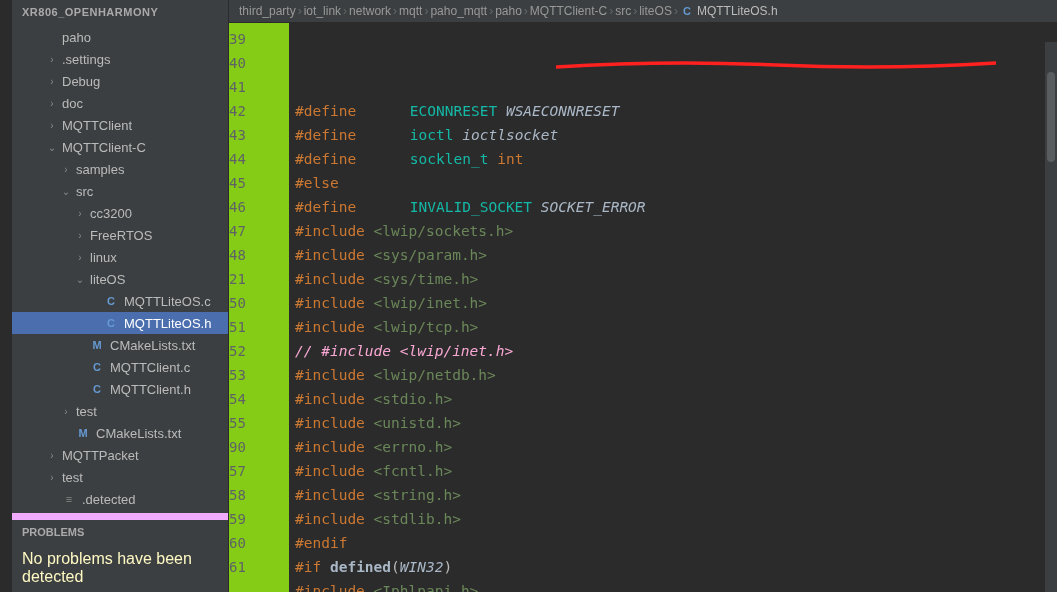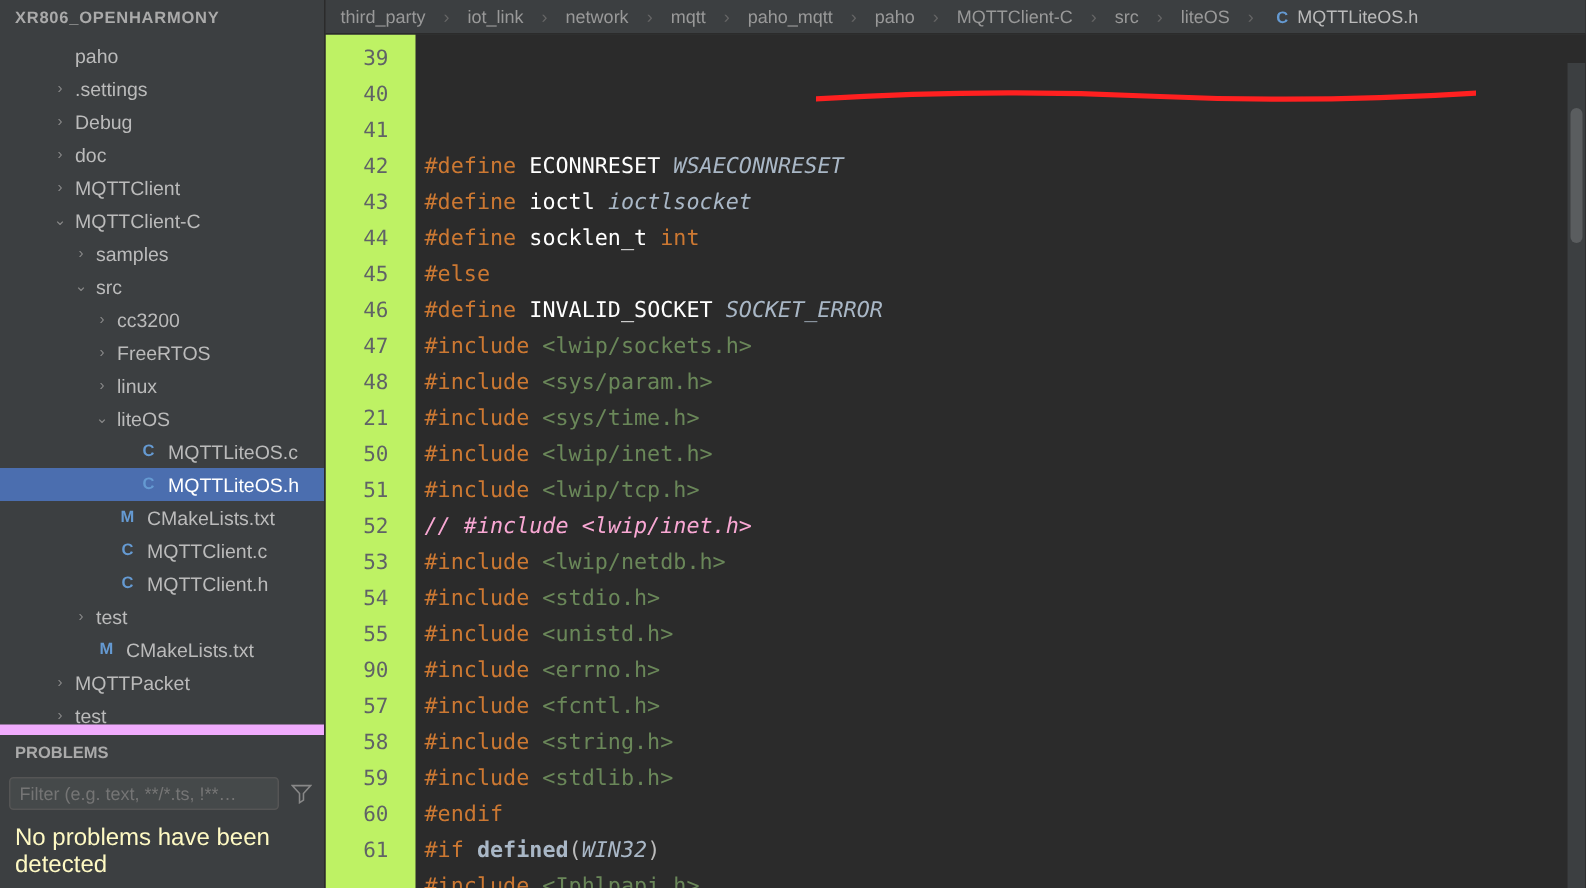--- a/index.html
+++ b/index.html
@@ -5,21 +5,21 @@
 * { margin: 0; padding: 0; box-sizing: border-box; }
 body {
   font-family: 'Segoe UI', Arial, sans-serif;
   background: #2b2b2b;
   color: #bbb;
   width: 1057px;
   height: 592px;
   overflow: hidden;
   font-size: 13px;
 }
-.container { display: flex; height: 100%; }
+.container { display: flex; height: 100%; padding-left: 12px; }
 .sidebar {
   width: 217px;
   background: #3c3f41;
   display: flex;
   flex-direction: column;
   border-right: 1px solid #2b2b2b;
 }
 .sidebar-header {
   padding: 6px 10px;
   font-size: 11px;
@@ -101,21 +101,21 @@
   flex-direction: column;
   background: #2b2b2b;
 }
 .breadcrumb {
   display: flex;
   align-items: center;
   padding: 4px 10px;
   background: #3c3f41;
   color: #888;
   font-size: 12px;
-  gap: 12px;
+  gap: 2px;
   border-bottom: 1px solid #2b2b2b;
 }
 .breadcrumb-item { color: #999; cursor: pointer; }
 .breadcrumb-item.active { color: #bbb; }
 .breadcrumb-sep { color: #666; }
 .bc-icon {
   display: inline-block;
   width: 14px;
   text-align: center;
   font-weight: bold;
@@ -123,42 +123,42 @@
   margin-right: 3px;
 }
 .editor {
   flex: 1;
   display: flex;
   overflow: hidden;
   position: relative;
 }
 .gutter {
   width: 60px;
-  background: #bef264;
-  text-align: right;
+  background: #84cc16;
+  text-align: left;
   padding-right: 18px;
   color: #606366;
   font-family: 'Consolas', monospace;
   font-size: 14px;
   line-height: 24px;
   padding-top: 4px;
 }
 .code {
   flex: 1;
   font-family: 'Consolas', monospace;
   font-size: 14.5px;
   line-height: 24px;
   padding-top: 4px;
   padding-left: 6px;
   white-space: pre;
   position: relative;
 }
 .tok-pp { color: #cc7832; }
 .tok-kw { color: #cc7832; }
-.tok-def { color: #ffffff; }
+.tok-def { color: #14b8a6; margin-left: 45px; }
 .tok-id { color: #a9b7c6; font-style: italic; }
 .tok-inc { color: #6a8759; }
 .tok-cm { color: #f9a8d4; font-style: italic; }
 .tok-fn { color: #a9b7c6; font-weight: bold; }
 .annotation {
   position: absolute;
   top: 10px;
   left: 180px;
   width: 440px;
   height: 14px;
@@ -280,28 +280,20 @@
           <span class="tree-chevron">›</span>
           <span class="tree-label">test</span>
         </div>
         <div class="tree-item" style="padding-left: 34px;">
           <span class="tree-chevron"></span>
           <span class="tree-icon icon-sett">≡</span>
           <span class="tree-label">.detected</span>
         </div>
       </div>
     <div class="problems-header">PROBLEMS</div>
-    <div class="filter-row">
-      <input class="filter-input" placeholder="Filter (e.g. text, **/*.ts, !**…" style="">
-      <div class="filter-icon">
-        <svg width="14" height="14" viewBox="0 0 16 16">
-            <path fill="none" stroke="#888" stroke-width="1.2" d="M1 2h14l-5.5 6v5l-3 2v-7z"></path>
-          </svg>
-      </div>
-    </div>
     <div class="problems-status">No problems have been detected</div>
   </div>
 
   <div class="main">
     <div class="breadcrumb" id="breadcrumb">
         <span class="breadcrumb-item"><span>third_party</span></span>
         <span class="breadcrumb-sep">›</span>
         <span class="breadcrumb-item"><span>iot_link</span></span>
         <span class="breadcrumb-sep">›</span>
         <span class="breadcrumb-item"><span>network</span></span>

